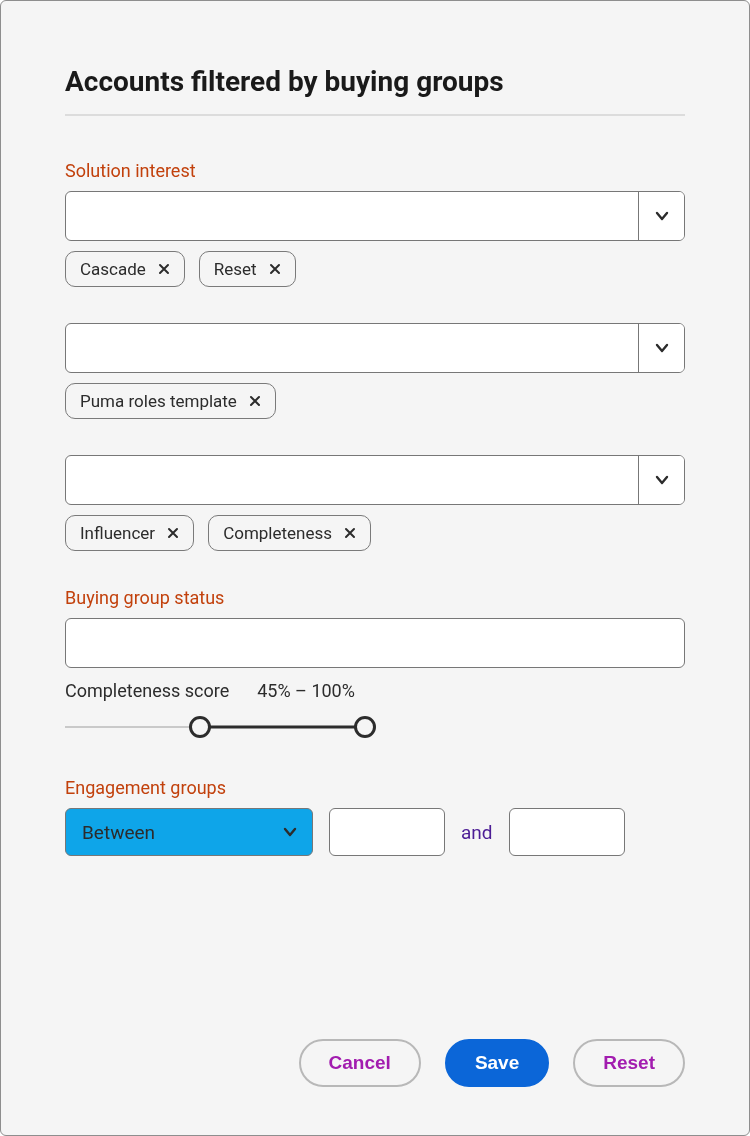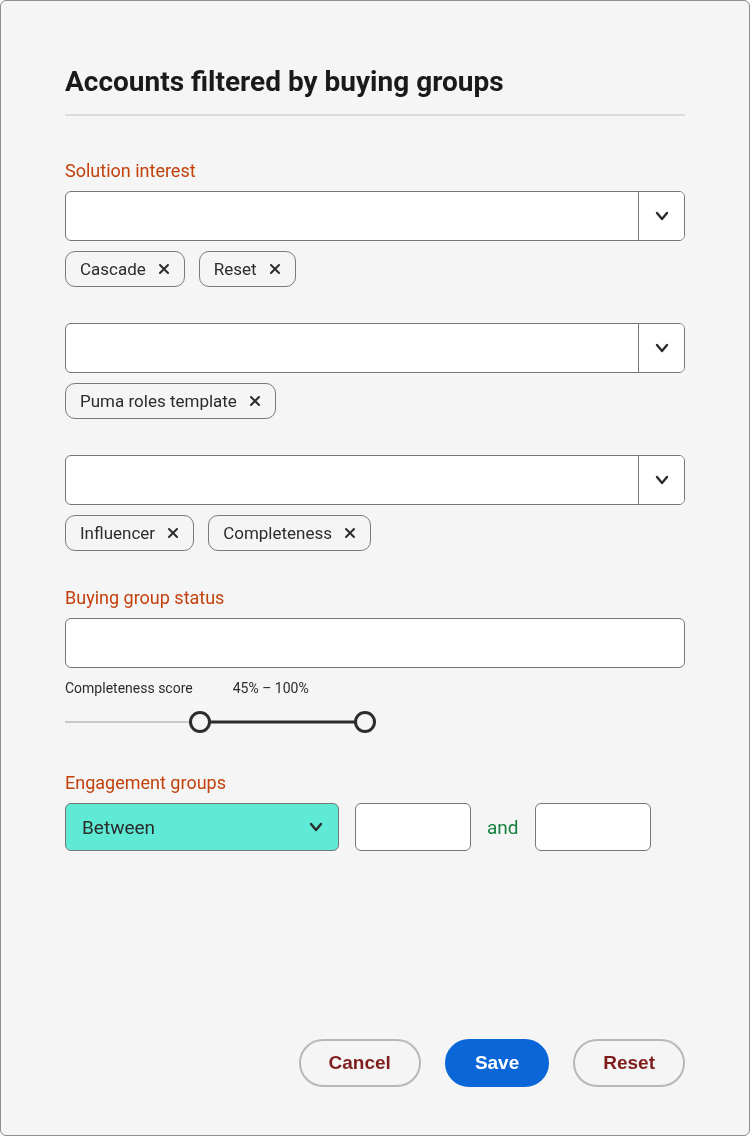--- a/index.html
+++ b/index.html
@@ -102,22 +102,22 @@
   .tag .close {
     cursor: pointer;
     display: inline-flex;
     align-items: center;
     justify-content: center;
     width: 16px;
     height: 16px;
   }
   .slider-label-row {
     display: flex;
-    gap: 40px;
-    font-size: 14px;
+    gap: 28px;
+    font-size: 18px;
     color: #2c2c2c;
     margin-bottom: 12px;
   }
   .slider {
     position: relative;
     height: 28px;
     width: 300px;
   }
   .slider-track-bg {
     position: absolute;
@@ -145,25 +145,25 @@
     border: 3px solid #2c2c2c;
     cursor: pointer;
   }
   .engagement-row {
     display: flex;
     align-items: center;
     gap: 16px;
   }
   .select-box {
     position: relative;
-    width: 274px;
+    width: 248px;
     height: 48px;
     border: 1px solid #777777;
     border-radius: 6px;
-    background: #5eead4;
+    background: #0ea5e9;
     display: flex;
     align-items: center;
     padding: 0 16px;
     font-size: 19px;
     color: #2c2c2c;
     cursor: pointer;
   }
   .select-box .chev {
     position: absolute;
     right: 14px;
@@ -183,21 +183,21 @@
     flex: 1;
     border: none;
     outline: none;
     padding: 0 8px;
     font-size: 16px;
     background: transparent;
     text-align: center;
   }
   .and-text {
     font-size: 19px;
-    color: #15803d;
+    color: #4c1d95;
   }
   .footer {
     margin-top: auto;
     display: flex;
     justify-content: flex-end;
     gap: 24px;
   }
   .btn {
     height: 48px;
     padding: 0 28px;
@@ -205,21 +205,21 @@
     font-size: 19px;
     font-weight: 600;
     cursor: pointer;
     display: inline-flex;
     align-items: center;
     justify-content: center;
   }
   .btn-secondary {
     background: #f5f5f5;
     border: 2px solid #b8b8b8;
-    color: #7f1d1d;
+    color: #a21caf;
   }
   .btn-primary {
     background: #0b66d8;
     border: 2px solid #0b66d8;
     color: #ffffff;
   }
   svg { display: block; }
 </style>
 </head>
 <body>

